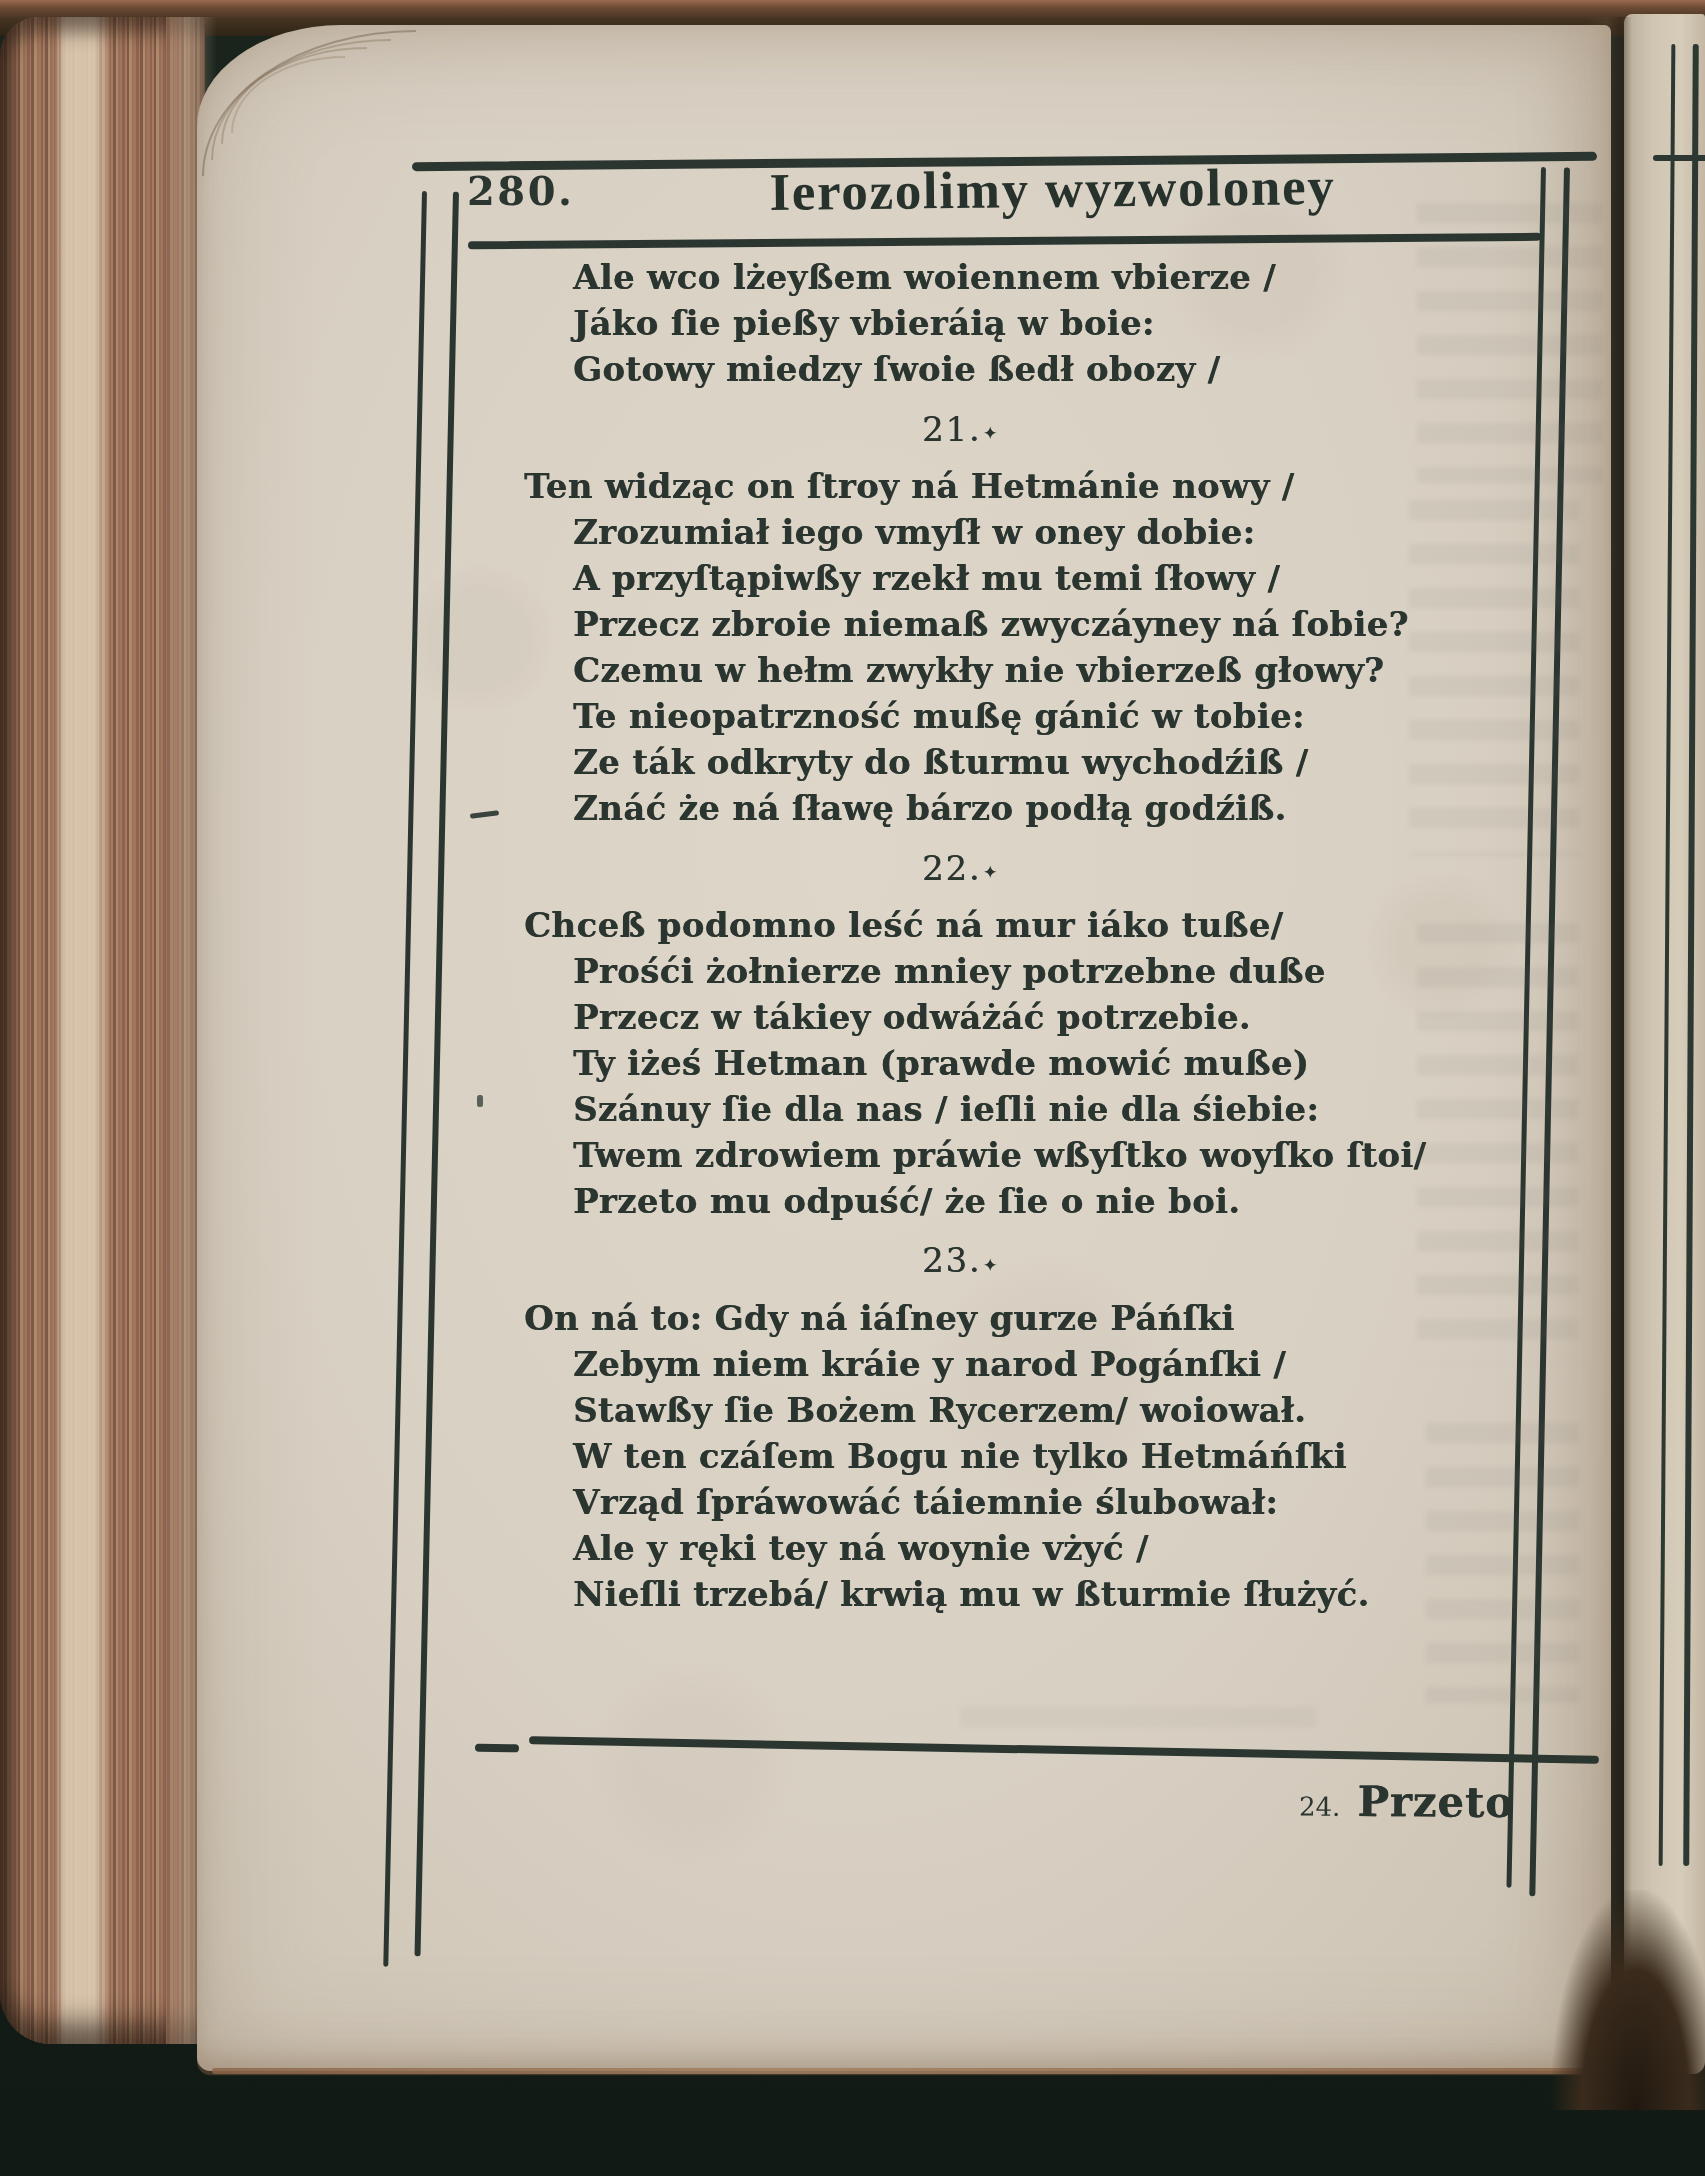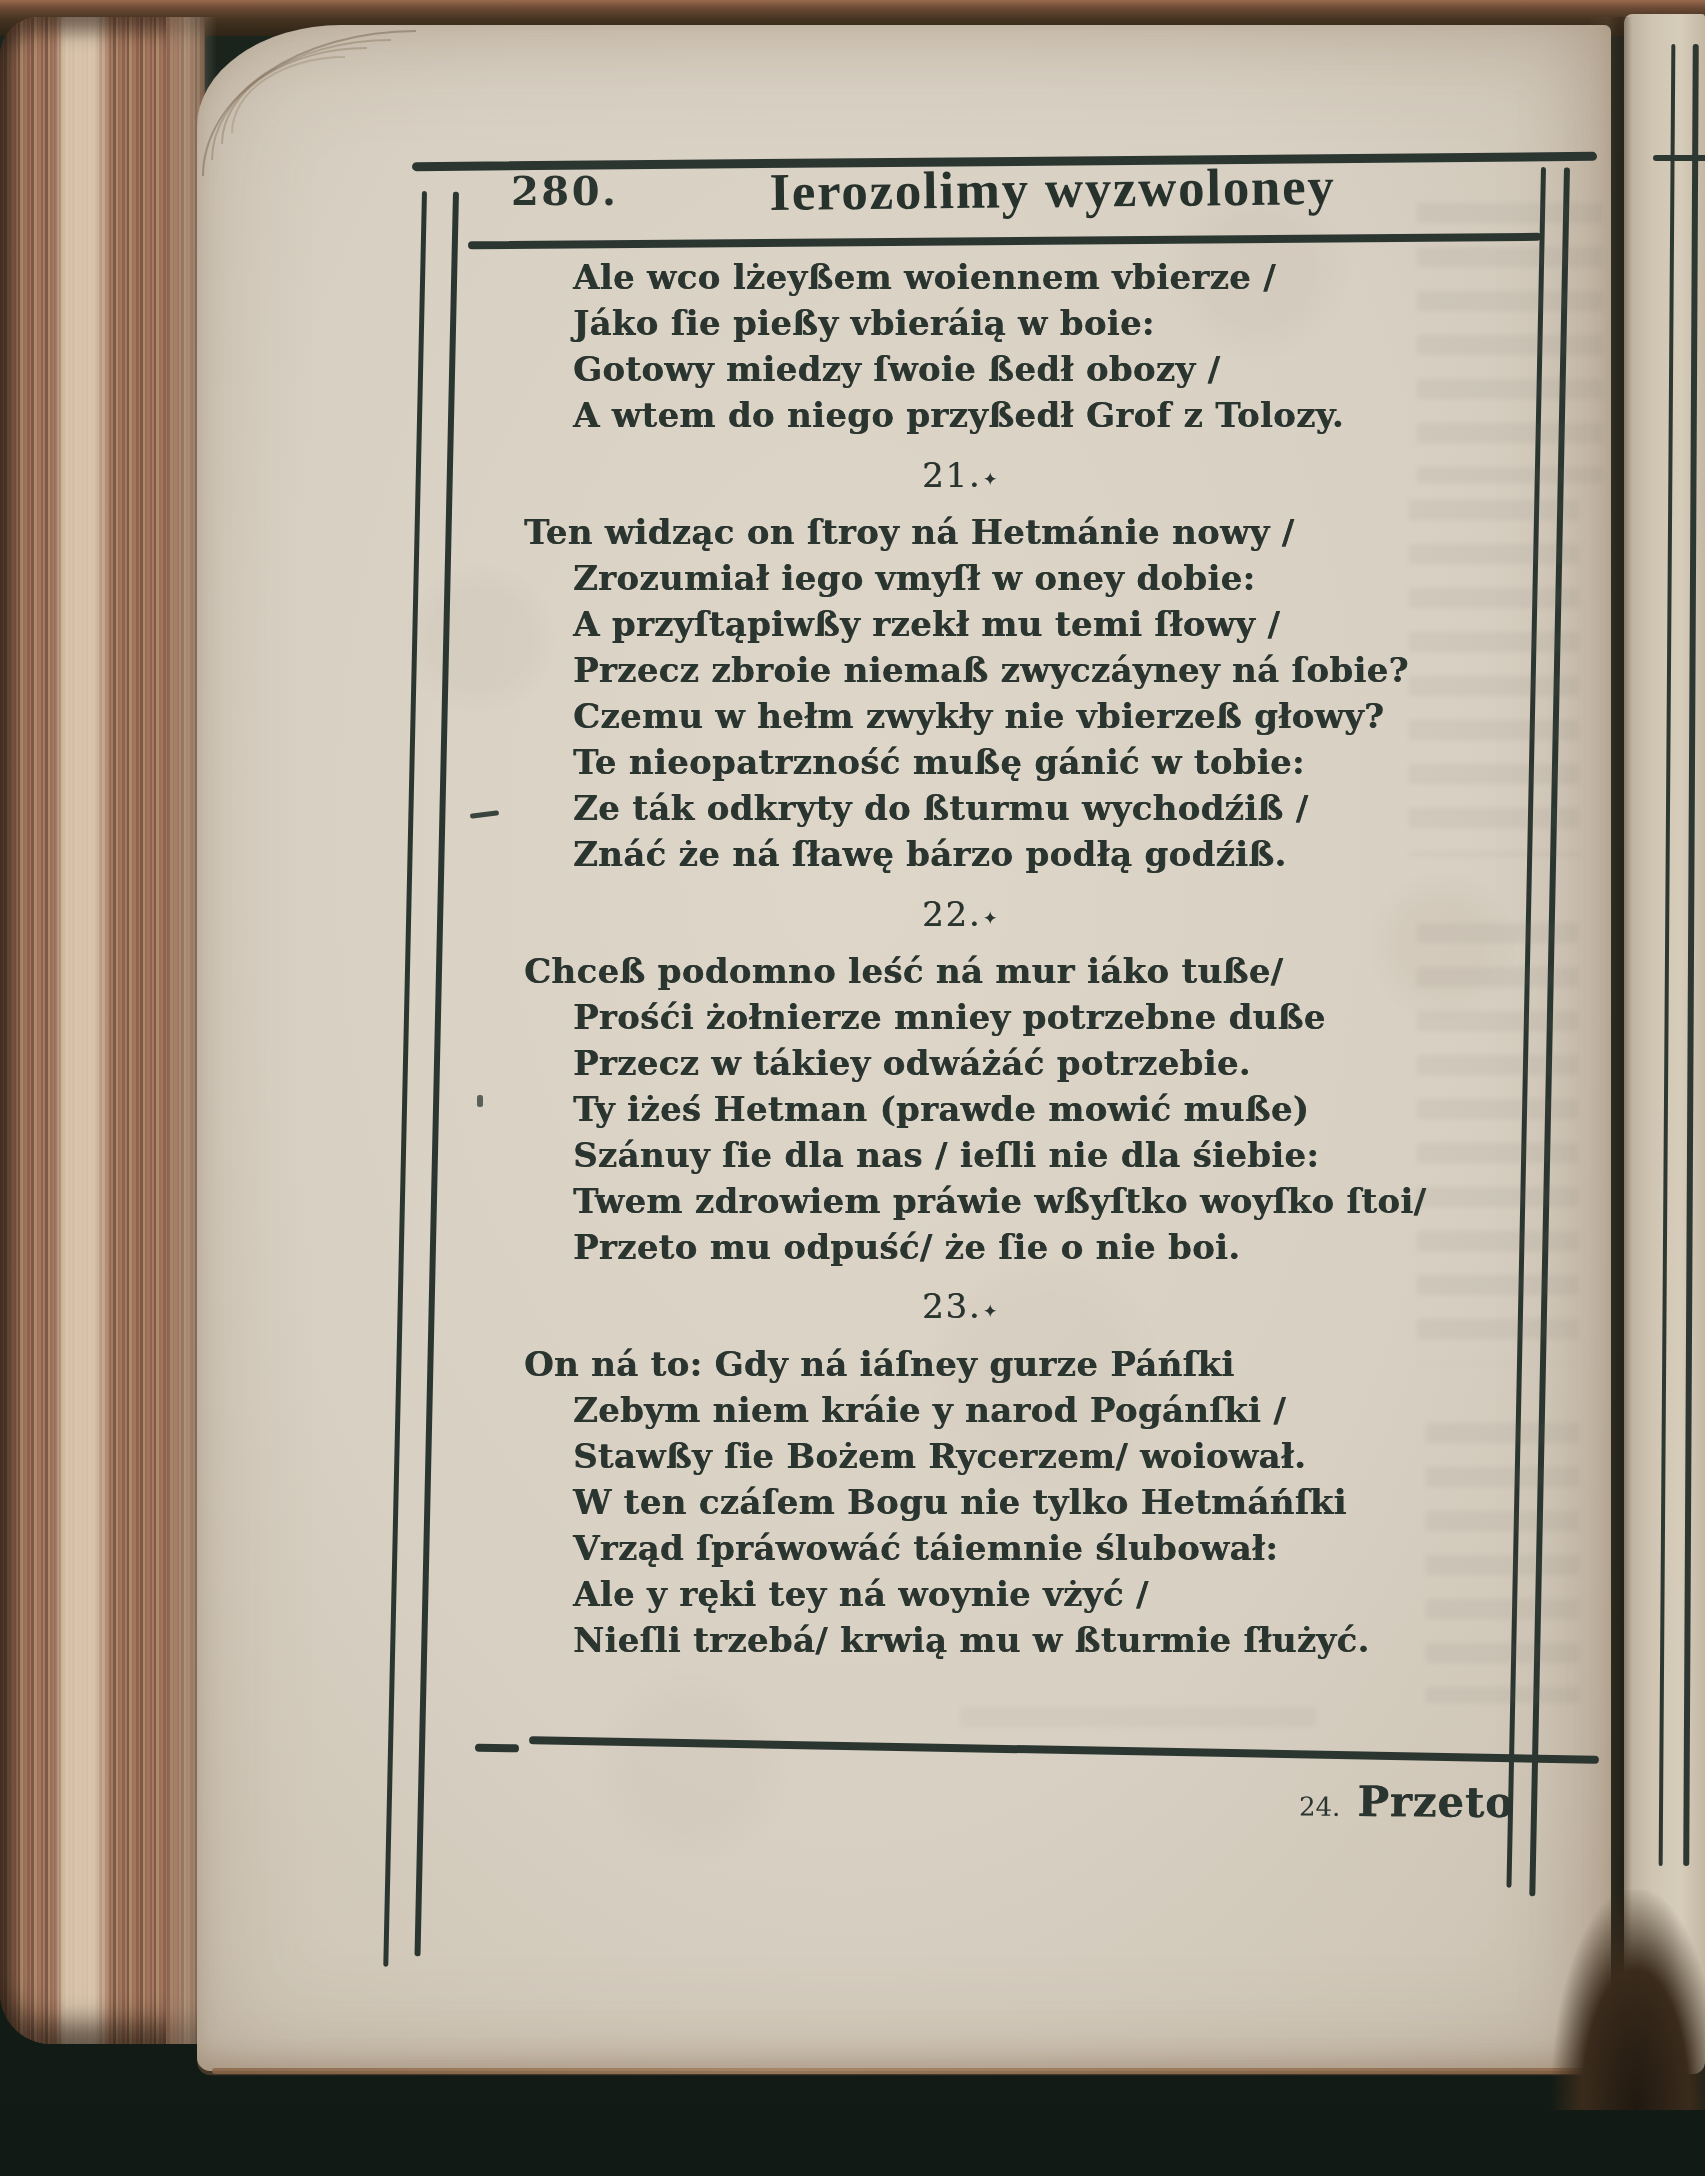--- a/index.html
+++ b/index.html
@@ -58,21 +58,21 @@
   .vrules-left .l.a{left:0;height:1776px;}
   .vrules-left .l.b{left:30.5px;height:1765px;width:6px;}
   .vrules-right{position:absolute;left:1344px;top:142px;width:51px;height:1737px;transform:rotate(1.15deg);transform-origin:top left;}
   .vrules-right .l{position:absolute;background:#2c3631;width:5.1px;border-radius:2.5px;}
   .vrules-right .l.a{left:0;height:1721px;}
   .vrules-right .l.b{left:23px;height:1729px;width:6px;}
   .rule-bottom-1{left:278px;top:1719px;width:44px;height:7.6px;transform:rotate(1deg);border-radius:4.2px;}
   .rule-bottom-2{left:332px;top:1721px;width:1070px;height:7.6px;transform:rotate(1.05deg);border-radius:4.2px;}
 
   
-  .folio{position:absolute;left:270px;top:142px;font-size:40px;font-weight:bold;color:#2c3631;letter-spacing:2.5px;margin-left:44px;}
+  .folio{position:absolute;left:270px;top:142px;font-size:40px;font-weight:bold;color:#2c3631;letter-spacing:2.5px;}
   .running-title{position:absolute;left:364px;top:134px;width:983px;text-align:center;
     font-family:"Liberation Serif",serif;font-size:53px;font-weight:bold;color:#28322d;letter-spacing:1.7px;
     transform:rotate(-0.6deg);}
 
   
   .verse-block{position:absolute;left:303px;top:229px;width:1000px;color:#2b3530;margin-left:24px;}
   .verse-line{font-size:34px;font-weight:bold;line-height:46px;white-space:nowrap;
     letter-spacing:0.3px;text-shadow:0.4px 0 0 rgba(43,53,48,.85);}
   .verse-line.indent{padding-left:49px;}
   .stanza-number{font-size:34px;font-weight:normal;line-height:46px;margin:13.6px 127px 6.8px 0;text-align:center;
@@ -135,21 +135,20 @@
     </div>
     <div class="vrules-right">
       <div class="l a"></div>
       <div class="l b"></div>
     </div>
 
     <div class="verse-block" id="verse-block">
         <div class="verse-line indent">Ale wco lżeyßem woiennem vbierze /</div>
         <div class="verse-line indent">Jáko ſie pießy vbieráią w boie:</div>
         <div class="verse-line indent">Gotowy miedzy ſwoie ßedł obozy /</div>
-        <div class="verse-line indent">A wtem do niego przyßedł Grof z Tolozy.</div>
         <div class="stanza-number">21.<span class="orn">✦</span></div>
         <div class="verse-line">Ten widząc on ſtroy ná Hetmánie nowy /</div>
         <div class="verse-line indent">Zrozumiał iego vmyſł w oney dobie:</div>
         <div class="verse-line indent">A przyſtąpiwßy rzekł mu temi ſłowy /</div>
         <div class="verse-line indent">Przecz zbroie niemaß zwyczáyney ná ſobie?</div>
         <div class="verse-line indent">Czemu w hełm zwykły nie vbierzeß głowy?</div>
         <div class="verse-line indent">Te nieopatrzność mußę gánić w tobie:</div>
         <div class="verse-line indent">Ze ták odkryty do ßturmu wychodźiß /</div>
         <div class="verse-line indent">Znáć że ná ſławę bárzo podłą godźiß.</div>
         <div class="stanza-number">22.<span class="orn">✦</span></div>

